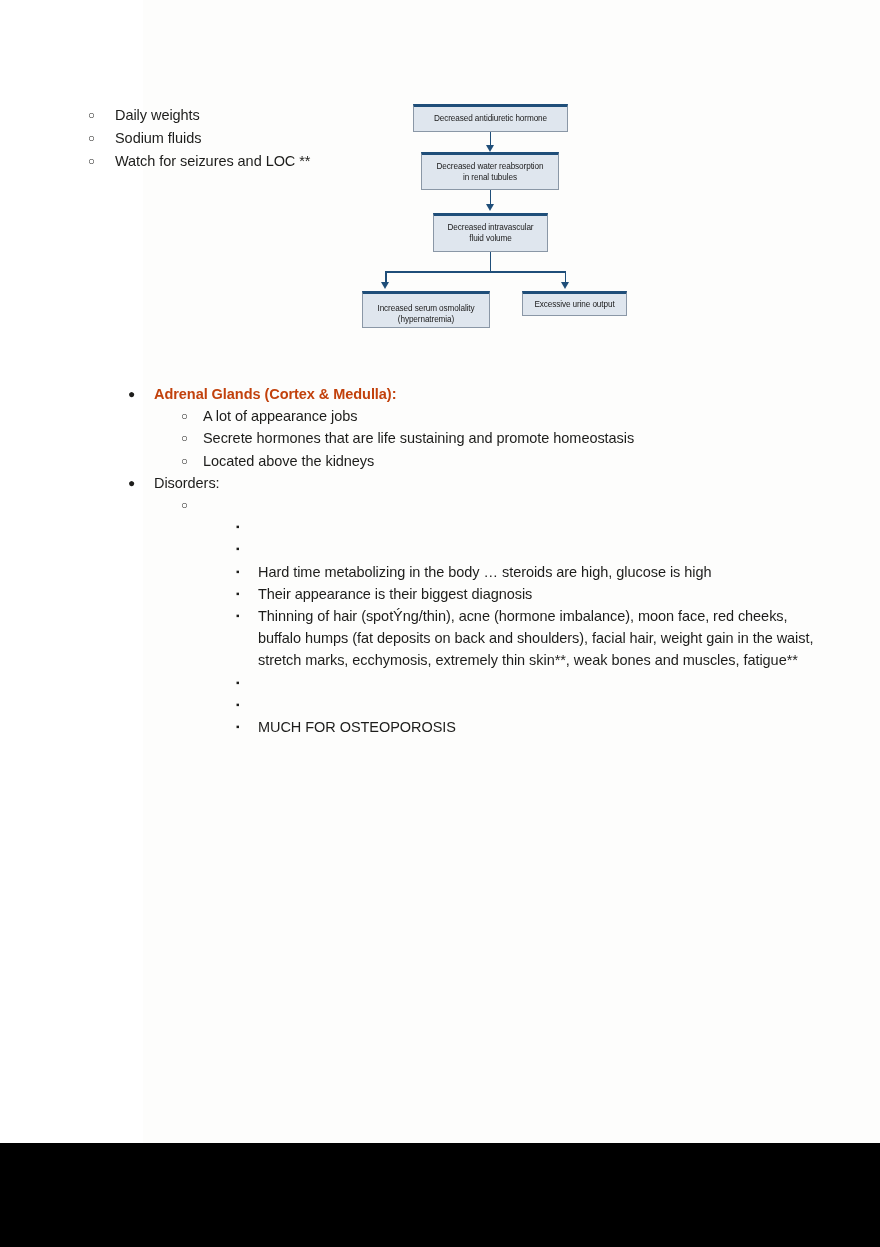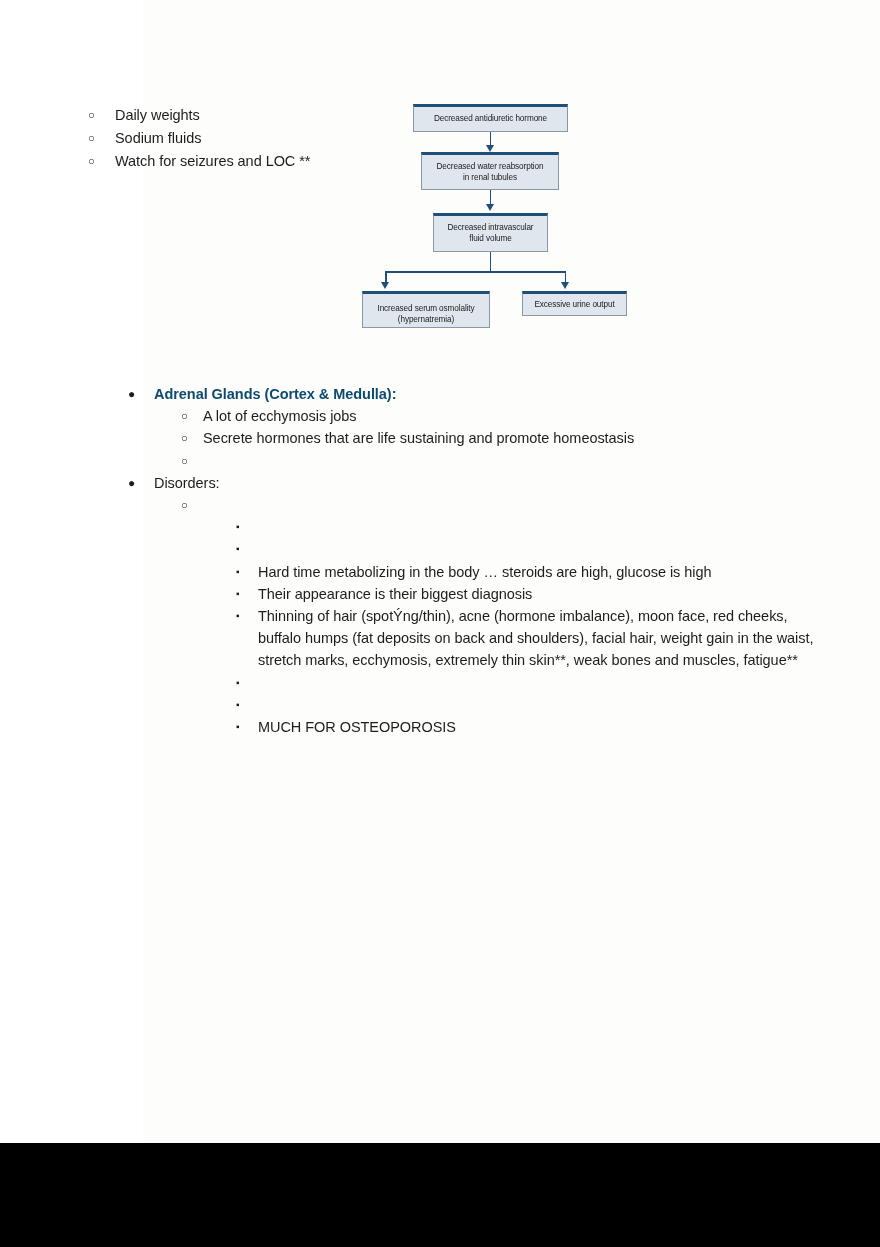--- a/index.html
+++ b/index.html
@@ -62,21 +62,21 @@
     text-align: left;
     color: #1d1d1b;
     user-select: none;
   }
   .bullet.lvl-circle  { font-size: 12px;  line-height: 22.2px; }
   .bullet.lvl-hollow  { font-size: 11.5px; line-height: 22.2px; }
   .bullet.lvl-square  { font-size: 10px;  line-height: 22.2px; }
   .txt { flex: 1 1 auto; }
 
   .heading-adrenal {
-    color: #0c4a6e;
+    color: #c2410c;
     font-weight: bold;
   }
 
   
   #top-list { position: absolute; left: 88px; top: 104px; width: 300px; }
   #top-list .ol-row { position: static; margin-bottom: 0.9px; height: 22.2px; }
   #top-list .bullet { width: 27px; }
 
   
   #main-list { position: absolute; left: 128px; top: 383px; width: 700px; }
@@ -200,30 +200,31 @@
 
   <div id="main-list">
 
     <div class="ol-row lvl1">
       <span class="bullet lvl-circle">●</span>
       <span class="txt heading-adrenal">Adrenal Glands (Cortex &amp; Medulla):</span>
     </div>
 
     <div class="ol-row lvl2">
       <span class="bullet lvl-hollow">○</span>
-      <span class="txt">A lot of ecchymosis jobs</span>
+      <span class="txt">A lot of appearance jobs</span>
     </div>
 
     <div class="ol-row lvl2">
       <span class="bullet lvl-hollow">○</span>
       <span class="txt">Secrete hormones that are life sustaining and promote homeostasis</span>
     </div>
 
     <div class="ol-row lvl2">
       <span class="bullet lvl-hollow">○</span>
+      <span class="txt">Located above the kidneys</span>
     </div>
 
     <div class="ol-row lvl1">
       <span class="bullet lvl-circle">●</span>
       <span class="txt">Disorders:</span>
     </div>
 
     <div class="ol-row lvl2">
       <span class="bullet lvl-hollow">○</span>
     </div>

